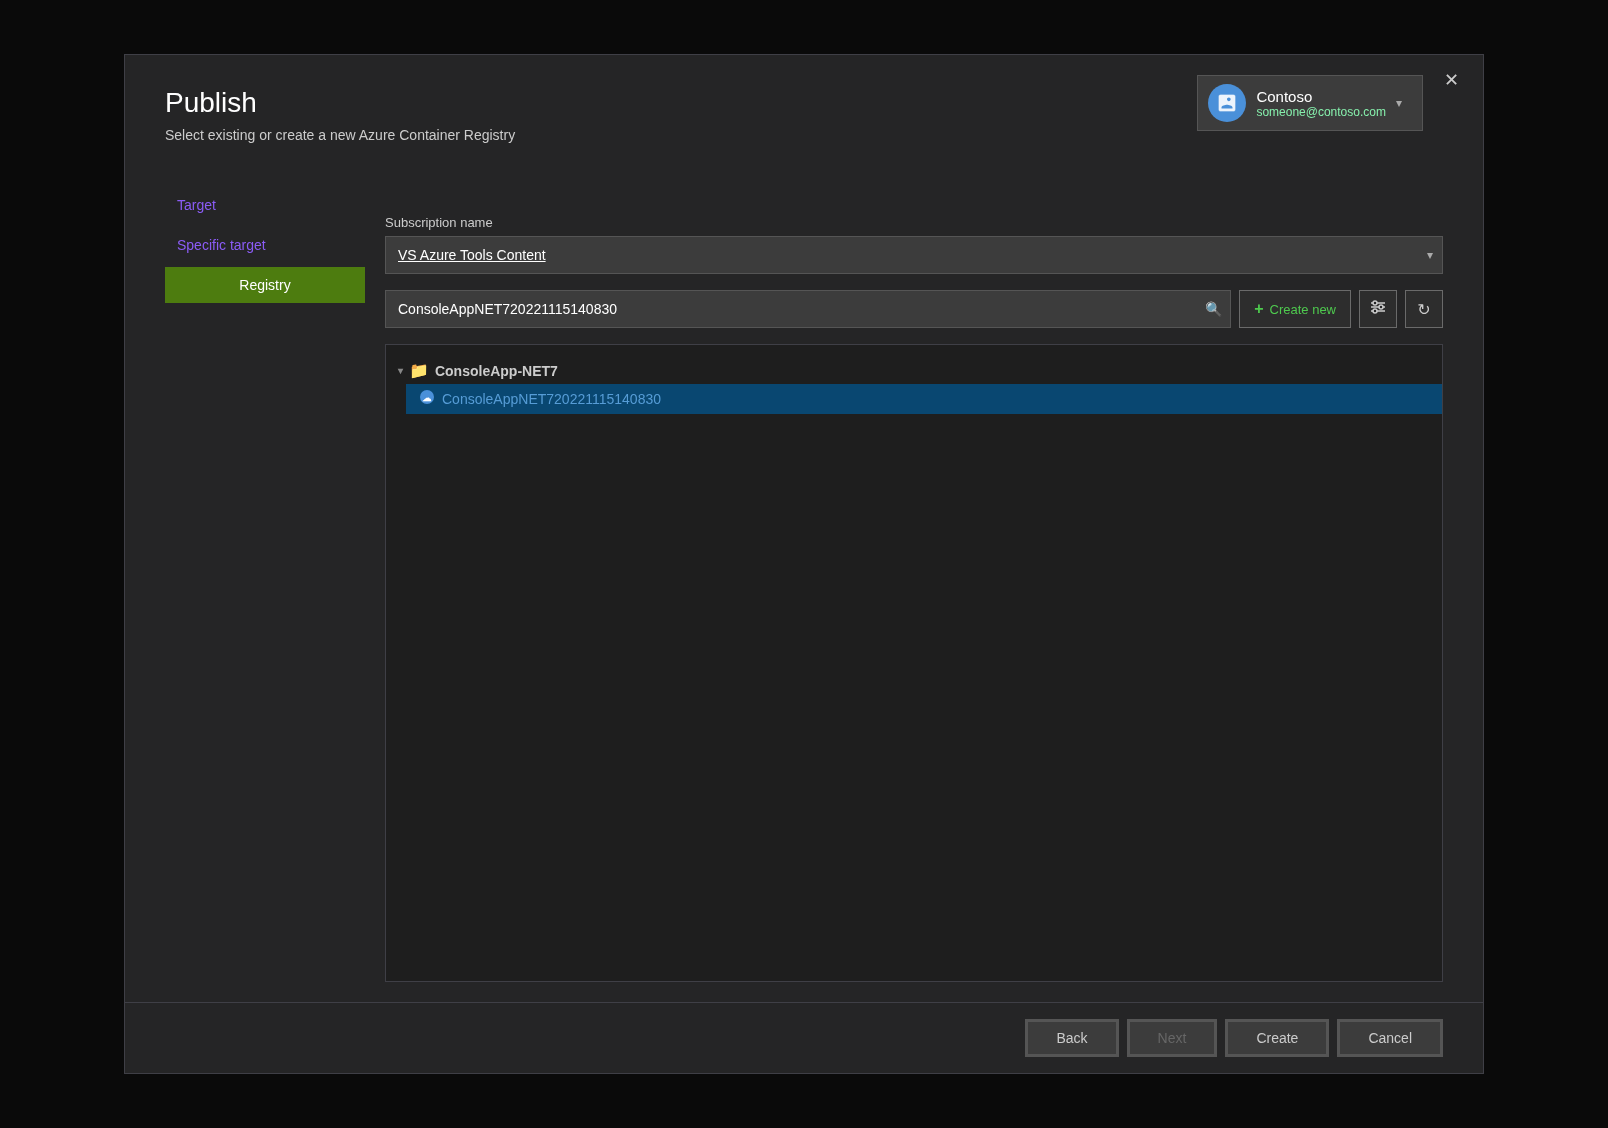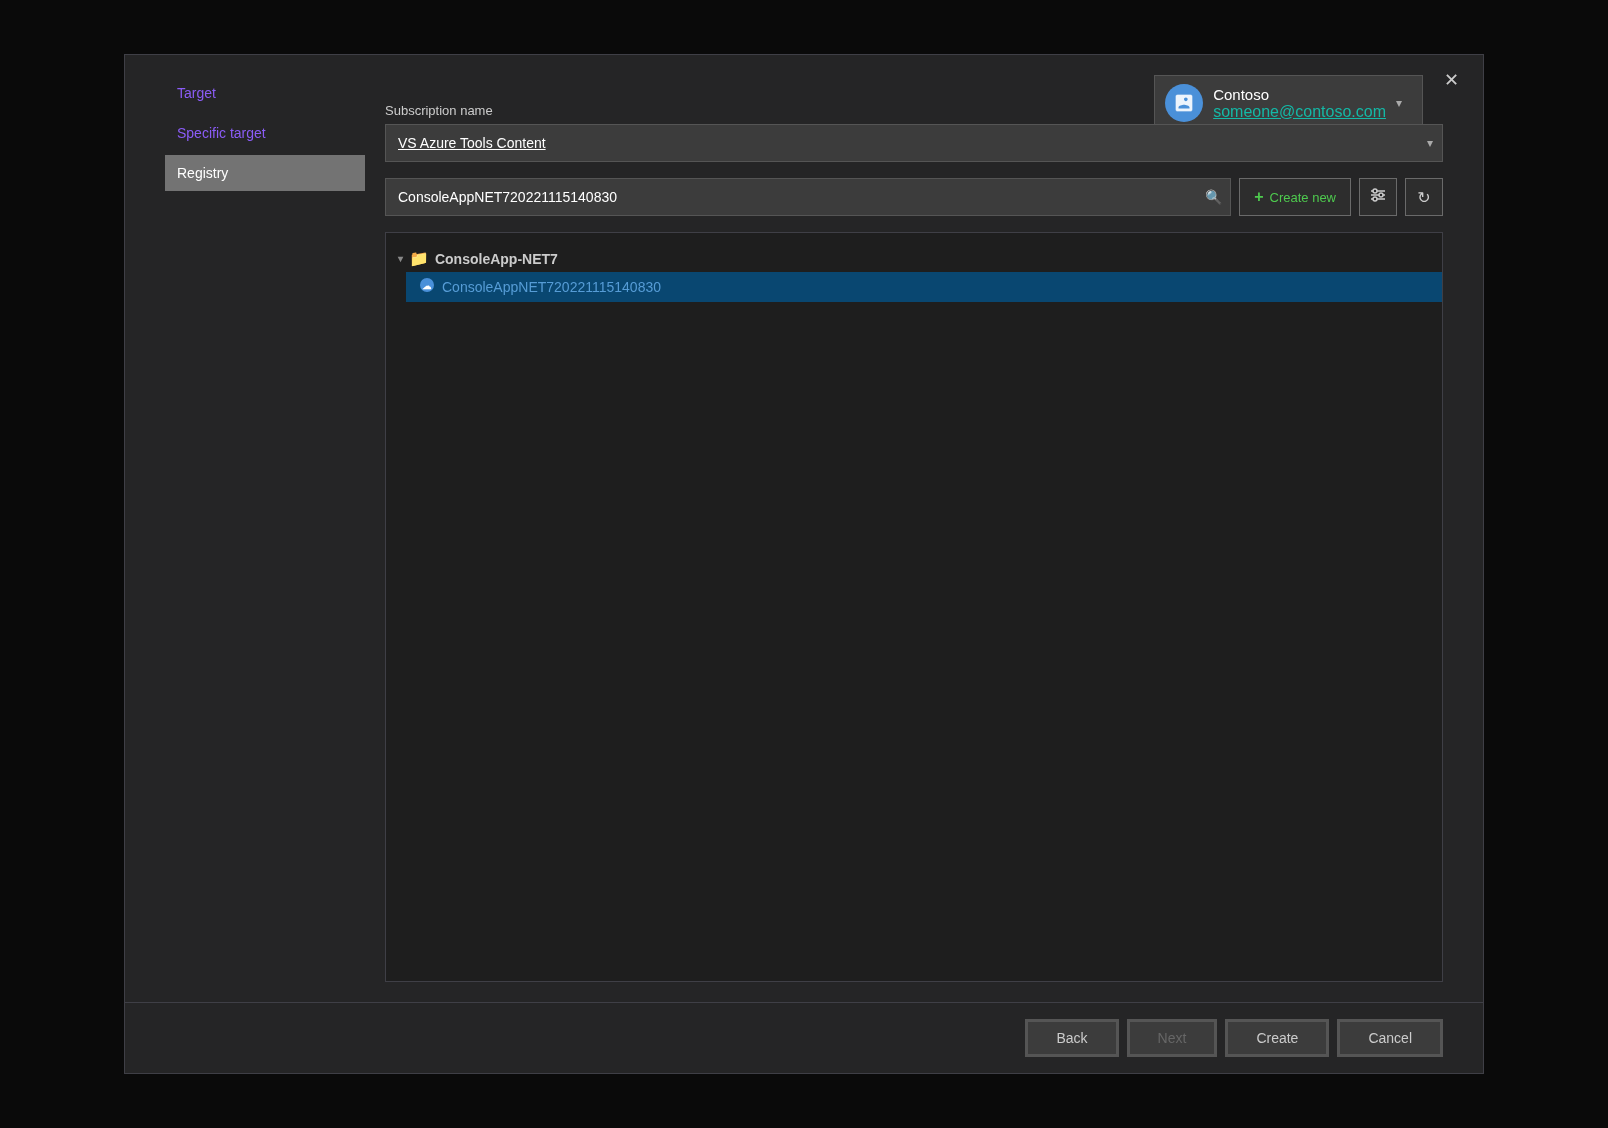--- a/index.html
+++ b/index.html
@@ -100,23 +100,22 @@
       flex-direction: column;
     }
 
     .account-name {
       color: #ffffff;
       font-size: 15px;
       font-weight: 400;
     }
 
     .account-email {
-      color: #14b8a6;
-      font-size: 16px;
-      text-decoration: underline;
+      color: #86efac;
+      font-size: 12px;
     }
 
     .account-chevron {
       color: #aaaaaa;
       font-size: 12px;
       margin-left: auto;
     }
 
     .dialog-body {
       display: flex;
@@ -134,22 +133,23 @@
 
     .sidebar-item {
       padding: 10px 12px;
       color: #8b5cf6;
       font-size: 14px;
       cursor: pointer;
       margin-bottom: 4px;
     }
 
     .sidebar-item.active {
-      background: #737373;
-      color: #ffffff;
+      background: #4d7c0f;
+      color: #ffffff;
+      text-align: center;
     }
 
     .main-content {
       flex: 1;
       padding: 20px 0 20px 20px;
       display: flex;
       flex-direction: column;
       gap: 16px;
       overflow: hidden;
     }
@@ -378,20 +378,24 @@
           <rect x="3" y="3" width="18" height="18" rx="1" fill="none" stroke="white" stroke-width="0.5" opacity="0.3"></rect>
         </svg>
       </div>
       <div class="account-info">
         <span class="account-name">Contoso</span>
         <span class="account-email">someone@contoso.com</span>
       </div>
       <span class="account-chevron">▾</span>
     </div>
 
+    <div class="dialog-header">
+      <div class="dialog-title">Publish</div>
+      <div class="dialog-subtitle">Select existing or create a new Azure Container Registry</div>
+    </div>
 
     <div class="dialog-body">
 
       <div class="sidebar">
         <div class="sidebar-item">
           <span>Target</span>
         </div>
         <div class="sidebar-item">
           <span>Specific target</span>
         </div>

